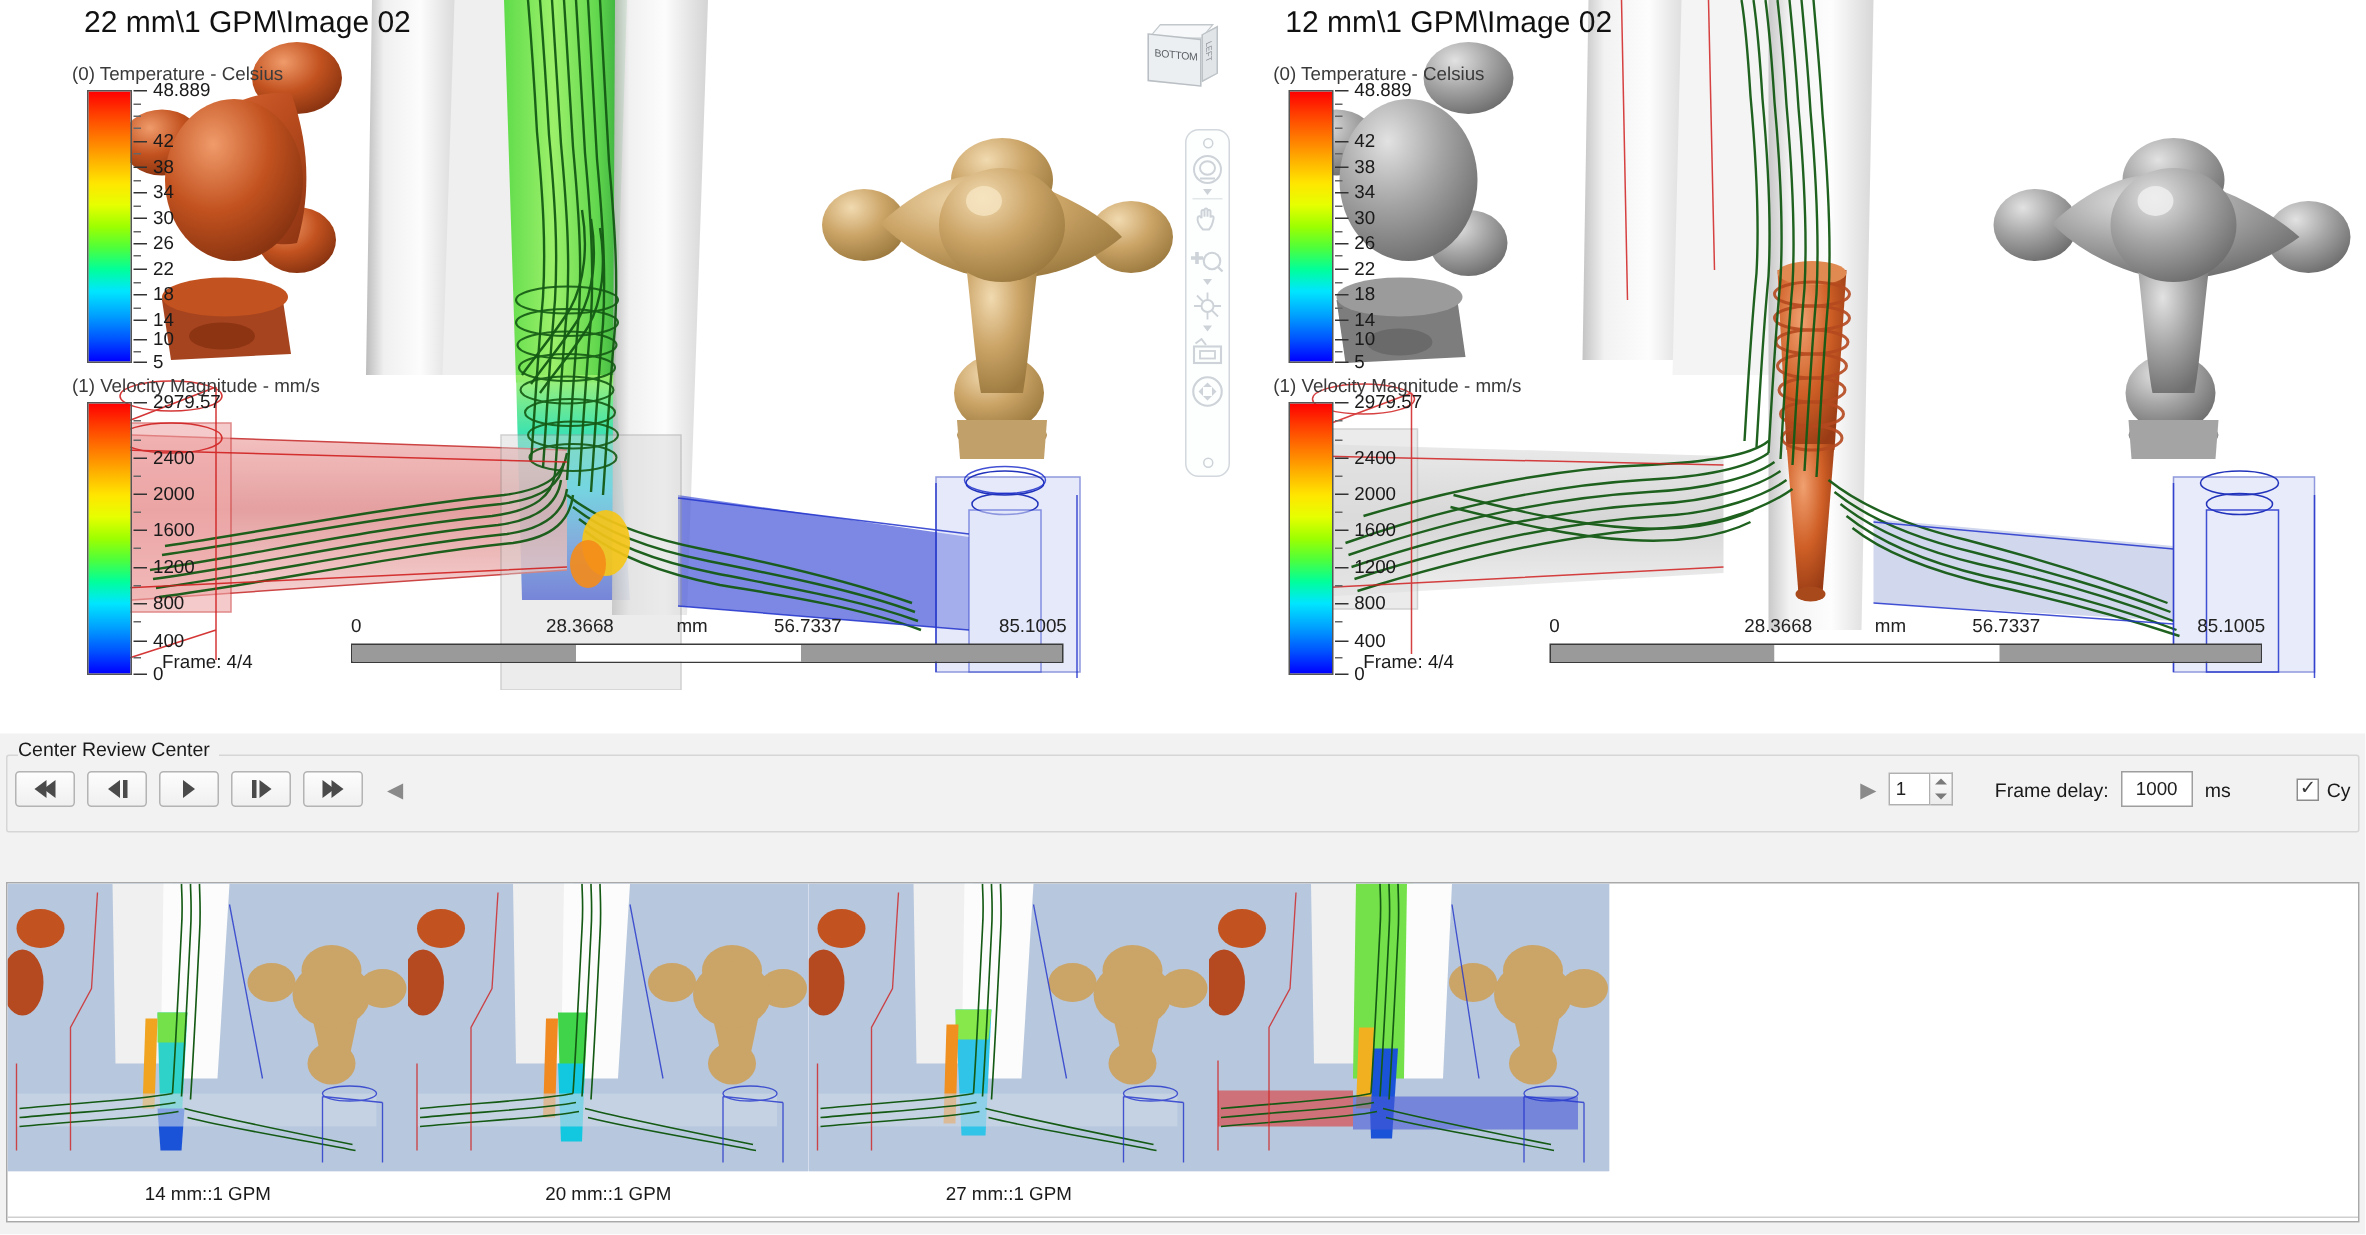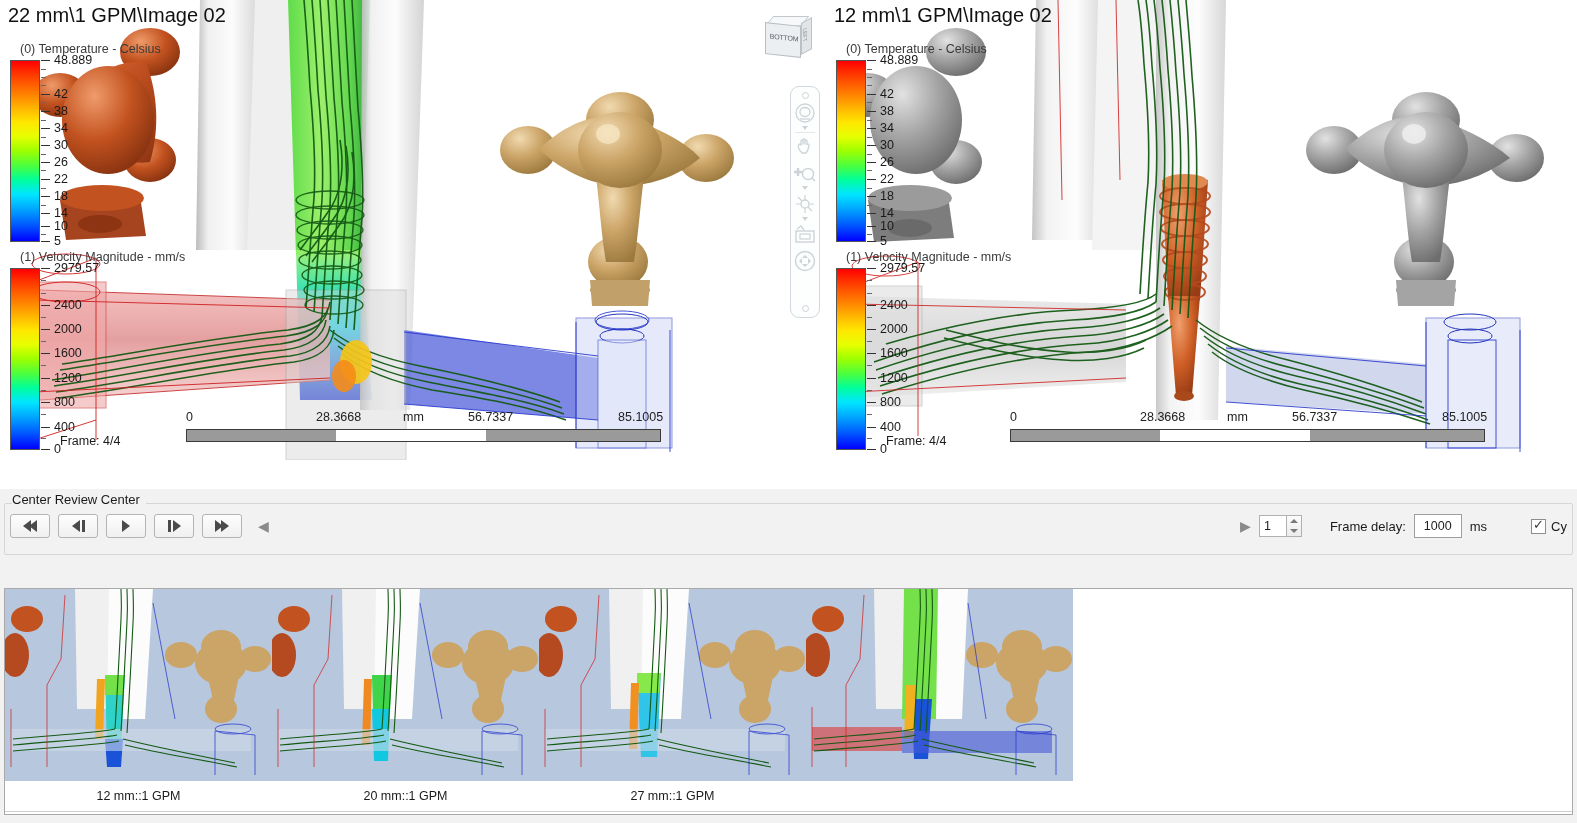--- a/index.html
+++ b/index.html
@@ -8,20 +8,21 @@
     font-family: "Liberation Sans", sans-serif;
     background: #ffffff;
     overflow: hidden;
   }
   #app { position: relative; width: 1577px; height: 823px; }
 
   
   .viewport-area {
     position: absolute; left: 0; top: 0; width: 1577px; height: 460px;
     display: flex;
+    padding-left: 48px;
   }
   .viewport {
     position: relative; height: 460px; overflow: hidden;
     background: #ffffff;
   }
   .vp-left  { width: 820px; }
   .vp-gap   { width: 6px; background: #ffffff; }
   .vp-right { width: 751px; }
 
   
@@ -31,21 +32,21 @@
   }
 
   .vp-title {
     position: absolute; left: 8px; top: 4px;
     font-size: 20px; color: #111; white-space: nowrap; z-index: 40;
   }
 
   
   .legend { position: absolute; z-index: 35; }
   .legend .lg-title {
-    position: absolute; left: 20px; top: -18px;
+    position: absolute; left: 0; top: -18px;
     font-size: 12.5px; color: #3a3a3a; white-space: nowrap;
   }
   .lg-bar {
     position: absolute; left: 10px; top: 0; width: 30px; height: 182px;
     background: linear-gradient(to bottom,
       #ff0000 0%, #ff3c00 8%, #ff7800 17%, #ffb400 26%,
       #ffe600 34%, #e6ff00 42%, #9dff00 50%, #4dff3c 58%,
       #00ff9b 66%, #00e6ff 74%, #00a0ff 83%, #0050ff 92%, #0000ff 100%);
     border: 1px solid #555;
   }
@@ -929,21 +930,21 @@
             <g stroke="#2233cc" stroke-width="0.9" fill="none" opacity="0.8">
                 <path d="M162 14 L180 130 M210 142 L210 186 M250 146 L250 186 M210 142 L250 146"></path>
                 <ellipse cx="228" cy="140" rx="18" ry="5"></ellipse>
               </g>
           </svg>
         </div>
       </div>
     </div>
 
     <div class="thumb-caption-row">
-      <div class="thumb-caption">12 mm::1 GPM</div>
+      <div class="thumb-caption">14 mm::1 GPM</div>
       <div class="thumb-caption">20 mm::1 GPM</div>
       <div class="thumb-caption">27 mm::1 GPM</div>
     </div>
 
     <div class="panel-bottom-edge"></div>
   </div>
 
 </div>
 
 </body></html>

